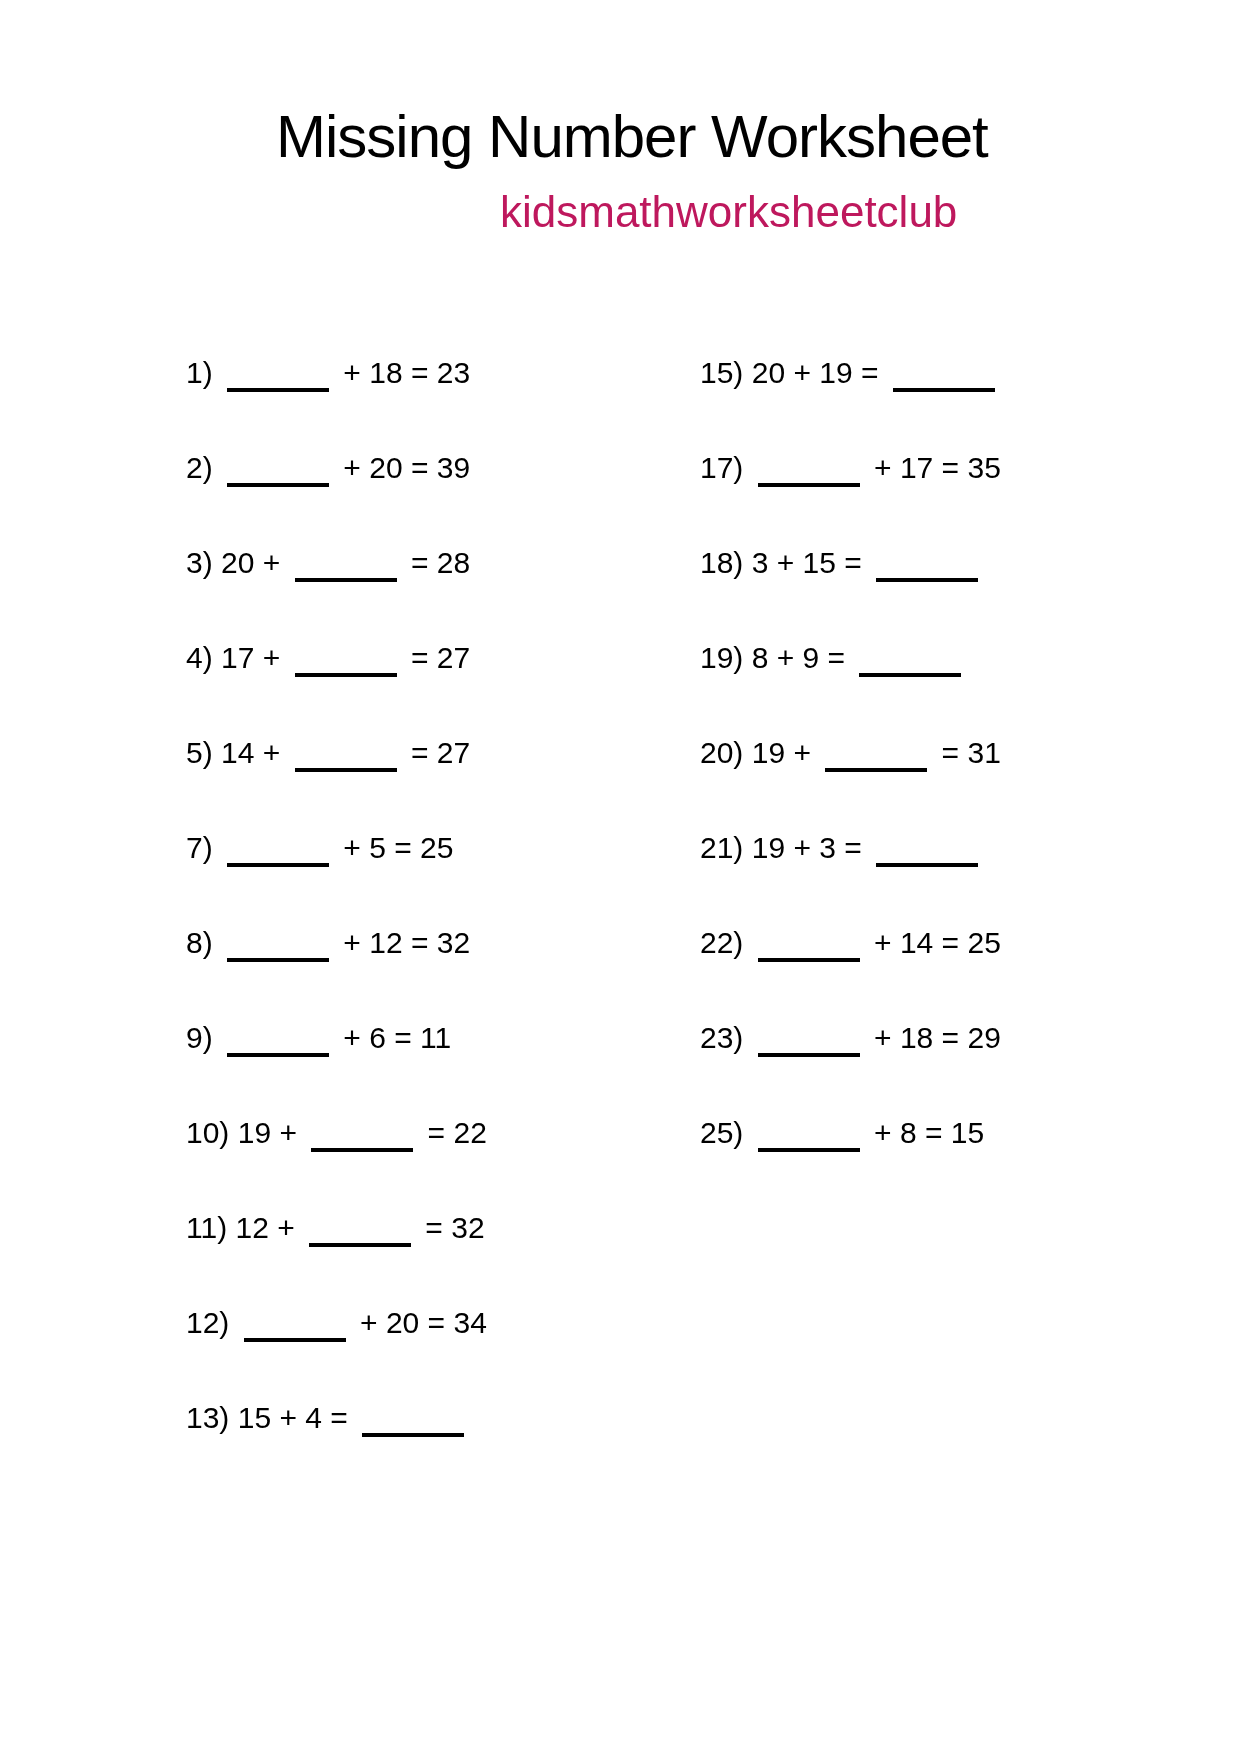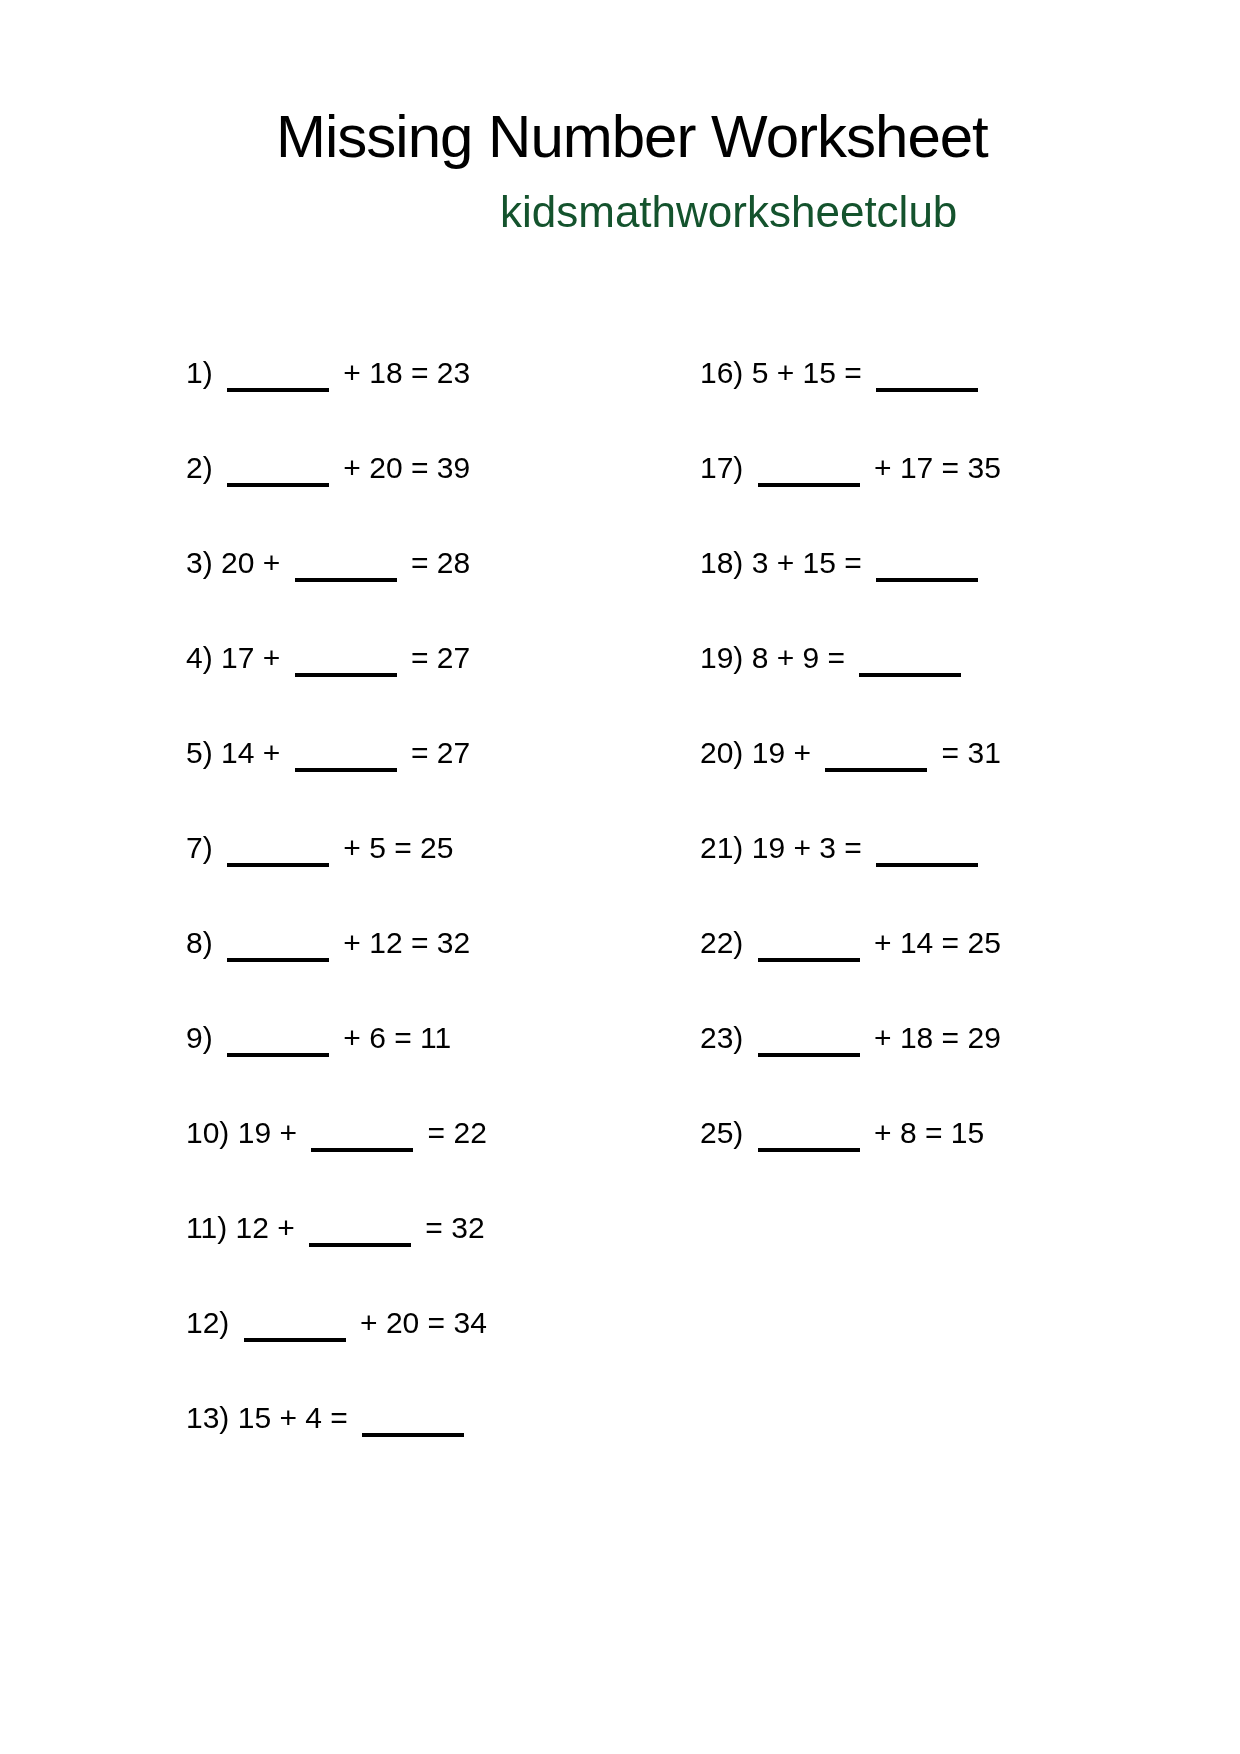--- a/index.html
+++ b/index.html
@@ -25,21 +25,21 @@
     font-weight: 400;
     letter-spacing: -1px;
     white-space: nowrap;
   }
   .subtitle {
     position: absolute;
     left: 500px;
     top: 187px;
     font-size: 44px;
     font-weight: 400;
-    color: #14532d;
+    color: #be185d;
     white-space: nowrap;
   }
   .col {
     position: absolute;
     top: 325px;
   }
   .col-left  { left: 186px; }
   .col-right { left: 700px; }
   .row {
     height: 95px;
@@ -70,21 +70,21 @@
       <div class="row"><span>5) 14 + </span><span class="blank"></span><span> = 27</span></div>
       <div class="row"><span>7) </span><span class="blank"></span><span> + 5 = 25</span></div>
       <div class="row"><span>8) </span><span class="blank"></span><span> + 12 = 32</span></div>
       <div class="row"><span>9) </span><span class="blank"></span><span> + 6 = 11</span></div>
       <div class="row"><span>10) 19 + </span><span class="blank"></span><span> = 22</span></div>
       <div class="row"><span>11) 12 + </span><span class="blank"></span><span> = 32</span></div>
       <div class="row"><span>12) </span><span class="blank"></span><span> + 20 = 34</span></div>
       <div class="row"><span>13) 15 + 4 = </span><span class="blank"></span></div>
     </div>
   <div class="col col-right">
-      <div class="row"><span>16) 5 + 15 = </span><span class="blank"></span></div>
+      <div class="row"><span>15) 20 + 19 = </span><span class="blank"></span></div>
       <div class="row"><span>17) </span><span class="blank"></span><span> + 17 = 35</span></div>
       <div class="row"><span>18) 3 + 15 = </span><span class="blank"></span></div>
       <div class="row"><span>19) 8 + 9 = </span><span class="blank"></span></div>
       <div class="row"><span>20) 19 + </span><span class="blank"></span><span> = 31</span></div>
       <div class="row"><span>21) 19 + 3 = </span><span class="blank"></span></div>
       <div class="row"><span>22) </span><span class="blank"></span><span> + 14 = 25</span></div>
       <div class="row"><span>23) </span><span class="blank"></span><span> + 18 = 29</span></div>
       <div class="row"><span>25) </span><span class="blank"></span><span> + 8 = 15</span></div>
     </div>
 </div>

